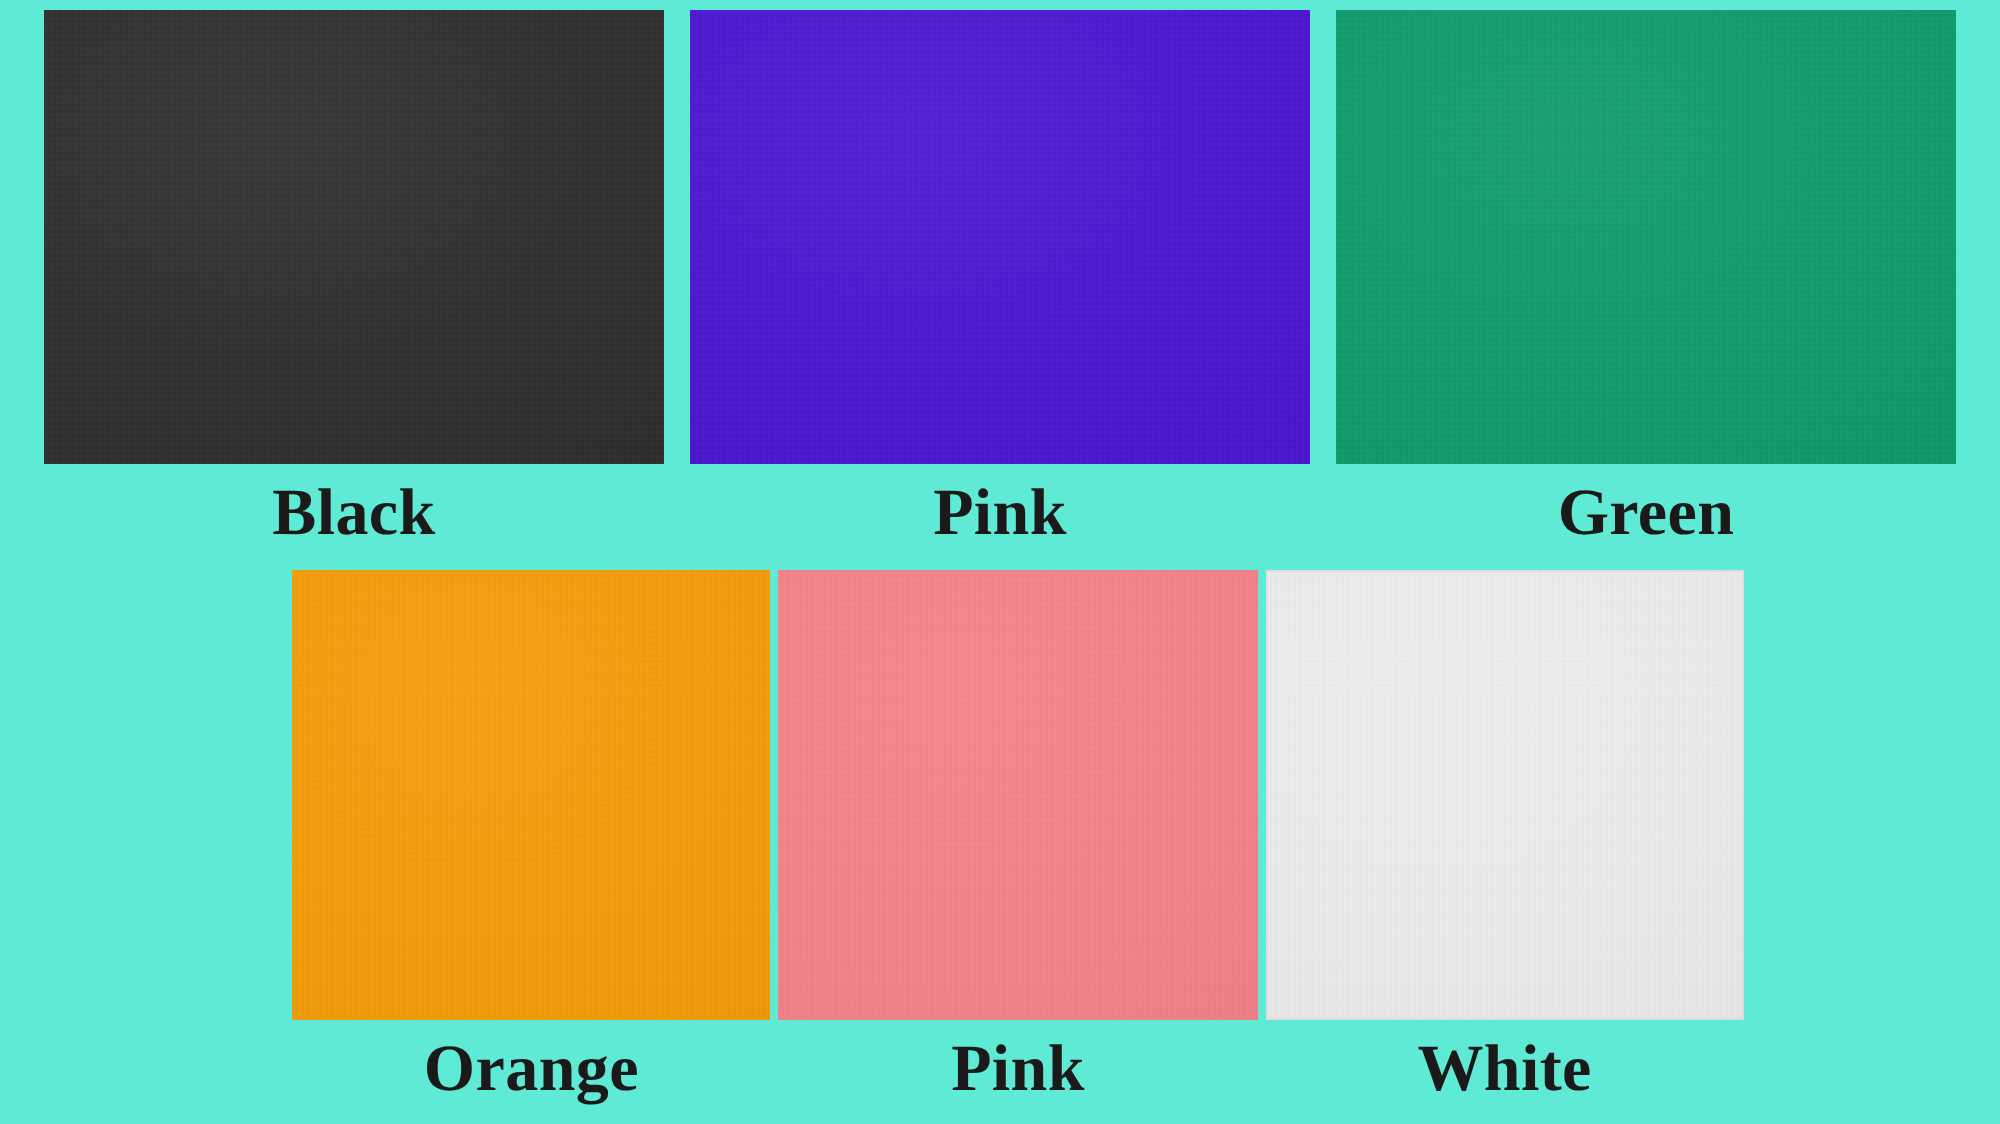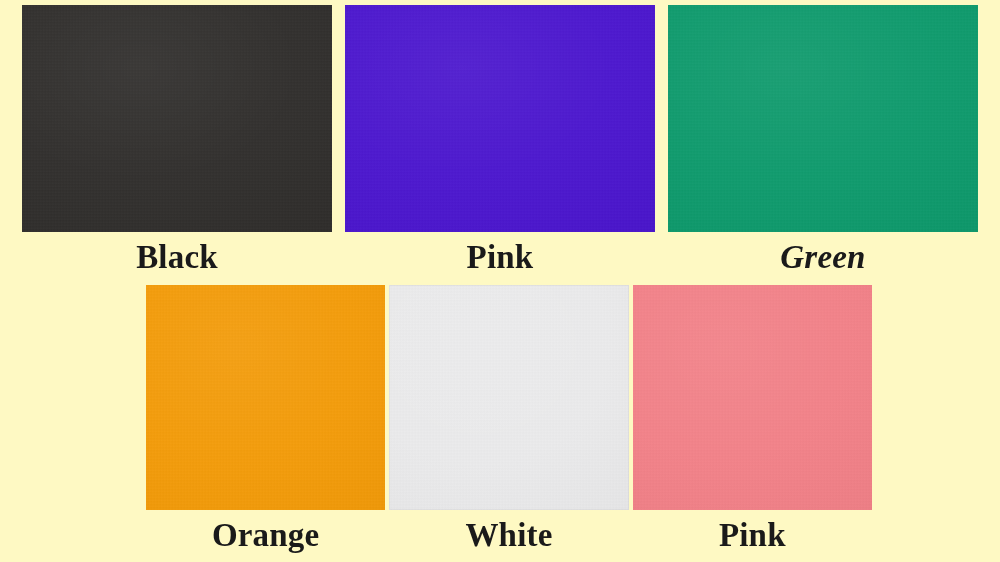--- a/index.html
+++ b/index.html
@@ -12,21 +12,21 @@
     height: 562px;
     background: #ffffff;
     font-family: "Liberation Serif", "DejaVu Serif", serif;
     overflow: hidden;
   }
 
   .chart {
     position: relative;
     width: 1000px;
     height: 562px;
-    background: #fef9c3;
+    background: #5eead4;
   }
 
   
   .row {
     position: absolute;
     display: flex;
   }
   .row-top {
     left: 22px;
     top: 5px;
@@ -115,38 +115,38 @@
       <div class="label" style="color: rgb(26, 26, 26);">Black</div>
     </div>
 
     <div class="cell">
       <div class="swatch" style="background-color: rgb(75, 22, 206);"></div>
       <div class="label" style="color: rgb(26, 26, 26);">Pink</div>
     </div>
 
     <div class="cell">
       <div class="swatch" style="background-color: rgb(14, 154, 108);"></div>
-      <div class="label" style="color: rgb(26, 26, 26); font-style: italic;">Green</div>
+      <div class="label" style="color: rgb(26, 26, 26);">Green</div>
     </div>
 
 
   </div>
 
   <div class="row row-bottom">
 
     <div class="cell">
       <div class="swatch" style="background-color: rgb(243, 155, 9);"></div>
       <div class="label" style="color: rgb(26, 26, 26);">Orange</div>
     </div>
 
     <div class="cell">
-      <div class="swatch is-white" style="background-color: rgb(234, 234, 235);"></div>
-      <div class="label" style="color: rgb(26, 26, 26);">White</div>
+      <div class="swatch" style="background-color: rgb(242, 129, 136);"></div>
+      <div class="label" style="color: rgb(26, 26, 26);">Pink</div>
     </div>
 
     <div class="cell">
-      <div class="swatch" style="background-color: rgb(242, 129, 136);"></div>
-      <div class="label" style="color: rgb(26, 26, 26);">Pink</div>
+      <div class="swatch is-white" style="background-color: rgb(234, 234, 235);"></div>
+      <div class="label" style="color: rgb(26, 26, 26);">White</div>
     </div>
 
   </div>
 
 </div>
 
 </body></html>

